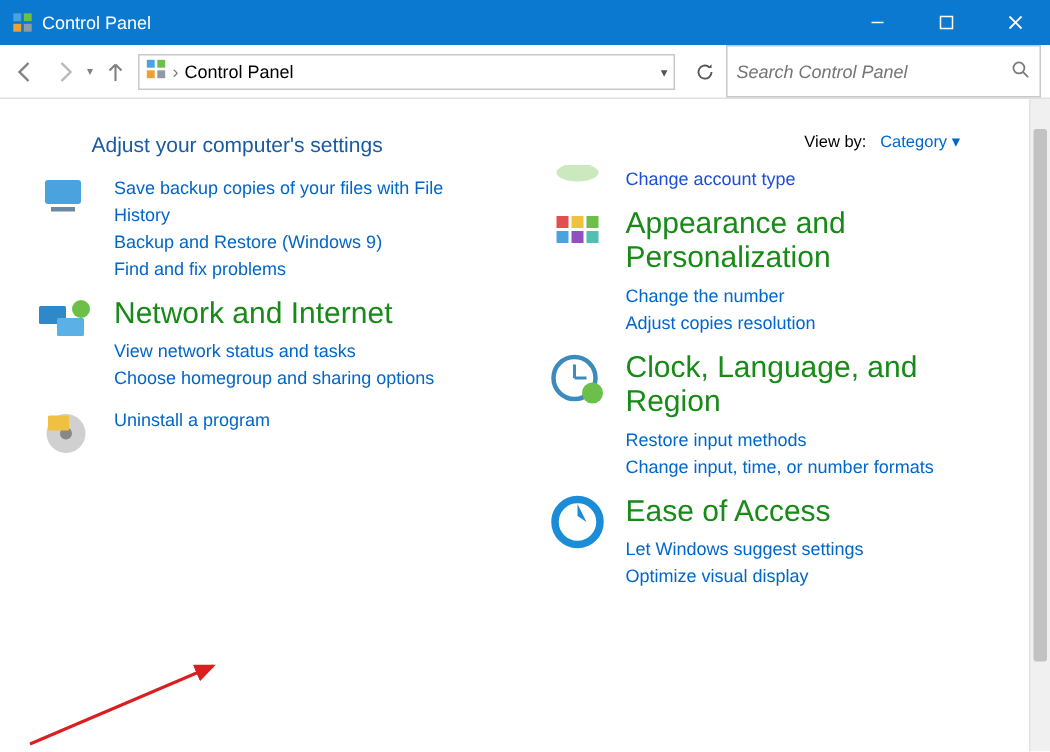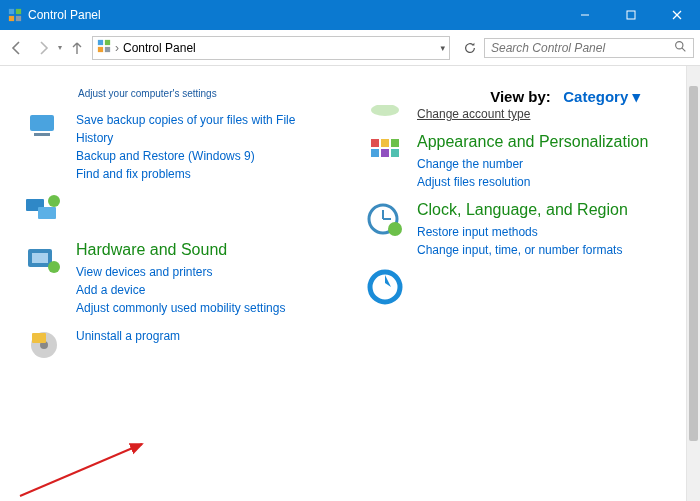--- a/index.html
+++ b/index.html
@@ -43,21 +43,21 @@
     padding:0 4px;
     gap:4px;
     font-size:12px;
     margin-right:6px;
   }
   .addrbox .sep { color:#777; }
   .addr-right { margin-left:auto; display:flex; align-items:center; gap:6px; color:#555;}
   .refresh { width:20px; display:flex; align-items:center; justify-content:center; color:#555;}
   .searchbox {
     width:210px;
-    height:20px;
+    height:35px;
     border:1px solid #c8c8c8;
     display:flex;
     align-items:center;
     padding:0 6px;
     color:#888;
     font-style: italic;
     font-size:12px;
   }
   .searchbox input {
     flex:1; border:none; outline:none; font-size:12px; font-family:inherit; font-style:italic; color:#888; background:transparent;
@@ -67,48 +67,47 @@
     position:absolute;
     top:66px;
     left:0;
     right:0;
     bottom:0;
     padding: 22px 24px 0 24px;
     overflow:hidden;
   }
   .heading {
     color:#1a5aa0;
-    font-size:10px;
-    margin-left:54px;
+    font-size:14px;
+    margin-left:37px;
     margin-bottom:6px;
   }
   .viewby {
     position:absolute;
     top:22px;
     right:60px;
-    font-size:15px;
-    font-weight:bold;
+    font-size:11px;
   }
   .viewby .link { color:#0066cc; cursor:pointer; }
   .columns {
     display:flex;
     gap:30px;
     margin-top:12px;
   }
   .col { flex:1; }
   .cat {
     display:flex;
     gap:12px;
     margin-bottom:10px;
   }
   .cat .caticon { width:40px; flex-shrink:0; display:flex; align-items:flex-start; justify-content:center; }
   .cat .catbody { flex:1; }
   .cat h3 {
     color: #178a17;
-    font-size: 16px;
+    font-size: 20px;
     font-weight: 400;
     margin-bottom:4px;
     cursor:pointer;
   }
   .cat a.link {
     display:block;
     color:#0066cc;
     text-decoration:none;
     font-size:12px;
     line-height:18px;
@@ -249,37 +248,27 @@
       </div>
 
       <div class="cat">
         <div class="caticon">
           <svg width="40" height="38" viewBox="0 0 40 38">
               <rect x="2" y="6" width="18" height="12" rx="1" fill="#2f88c7"></rect>
               <rect x="14" y="14" width="18" height="12" rx="1" fill="#5bb0e6"></rect>
               <circle cx="30" cy="8" r="6" fill="#6cc04a"></circle>
             </svg>
         </div>
-      </div>
-
-      <div class="cat">
-        <div class="caticon">
-          <svg width="40" height="38" viewBox="0 0 40 38">
-              <rect x="4" y="8" width="24" height="18" rx="2" fill="#3c8bbf"></rect>
-              <rect x="8" y="12" width="16" height="10" fill="#a8d1ee"></rect>
-              <circle cx="30" cy="26" r="6" fill="#6cc04a"></circle>
-            </svg>
-        </div>
-        <div class="catbody">
-          <h3>Hardware and Sound</h3>
-          <a class="link">View devices and printers</a>
-          <a class="link">Add a device</a>
-          <a class="link">Adjust commonly used mobility settings</a>
-        </div>
-      </div>
+        <div class="catbody">
+          <h3>Network and Internet</h3>
+          <a class="link">View network status and tasks</a>
+          <a class="link">Choose homegroup and sharing options</a>
+        </div>
+      </div>
+
 
       <div class="cat">
         <div class="caticon">
           <svg width="40" height="38" viewBox="0 0 40 38">
               <circle cx="20" cy="18" r="13" fill="#d0d0d0"></circle>
               <circle cx="20" cy="18" r="4" fill="#888"></circle>
               <rect x="8" y="6" width="14" height="10" fill="#f0c040" rx="1"></rect>
             </svg>
         </div>
         <div class="catbody">
@@ -290,39 +279,39 @@
 
     <div class="col">
 
       <div class="cat" style="margin-top:-6px;">
         <div class="caticon" style="opacity:.35;">
           <svg width="40" height="12" viewBox="0 0 40 12">
               <ellipse cx="20" cy="5" rx="14" ry="6" fill="#6cc04a"></ellipse>
             </svg>
         </div>
         <div class="catbody">
-          <a class="link" style="color:#404040;text-decoration:underline;">Change account type</a>
+          <a class="link" style="color:#1d4ed8;">Change account type</a>
         </div>
       </div>
 
       <div class="cat">
         <div class="caticon">
           <svg width="40" height="38" viewBox="0 0 40 38">
               <rect x="6" y="6" width="8" height="8" fill="#e05050"></rect>
               <rect x="16" y="6" width="8" height="8" fill="#f0c040"></rect>
               <rect x="26" y="6" width="8" height="8" fill="#6cc04a"></rect>
               <rect x="6" y="16" width="8" height="8" fill="#4aa3df"></rect>
               <rect x="16" y="16" width="8" height="8" fill="#9050c0"></rect>
               <rect x="26" y="16" width="8" height="8" fill="#50c0b0"></rect>
             </svg>
         </div>
         <div class="catbody">
           <h3>Appearance and Personalization</h3>
           <a class="link">Change the number</a>
-          <a class="link">Adjust files resolution</a>
+          <a class="link">Adjust copies resolution</a>
         </div>
       </div>
 
       <div class="cat">
         <div class="caticon">
           <svg width="40" height="38" viewBox="0 0 40 38">
               <circle cx="18" cy="18" r="14" fill="none" stroke="#3c8bbf" stroke-width="3"></circle>
               <line x1="18" y1="18" x2="18" y2="9" stroke="#3c8bbf" stroke-width="2"></line>
               <line x1="18" y1="18" x2="26" y2="18" stroke="#3c8bbf" stroke-width="2"></line>
               <circle cx="30" cy="28" r="7" fill="#6cc04a"></circle>
@@ -334,20 +323,25 @@
           <a class="link">Change input, time, or number formats</a>
         </div>
       </div>
 
       <div class="cat">
         <div class="caticon">
           <svg width="40" height="38" viewBox="0 0 40 38">
               <circle cx="20" cy="18" r="15" fill="none" stroke="#1a8cd8" stroke-width="5"></circle>
               <path d="M20 6 L26 18 L20 14 Z" fill="#1a8cd8"></path>
             </svg>
+        </div>
+        <div class="catbody">
+          <h3>Ease of Access</h3>
+          <a class="link">Let Windows suggest settings</a>
+          <a class="link">Optimize visual display</a>
         </div>
       </div>
     </div>
   </div>
 </div>
 
 <div class="scrollbar">
   <div class="thumb"></div>
 </div>
 

